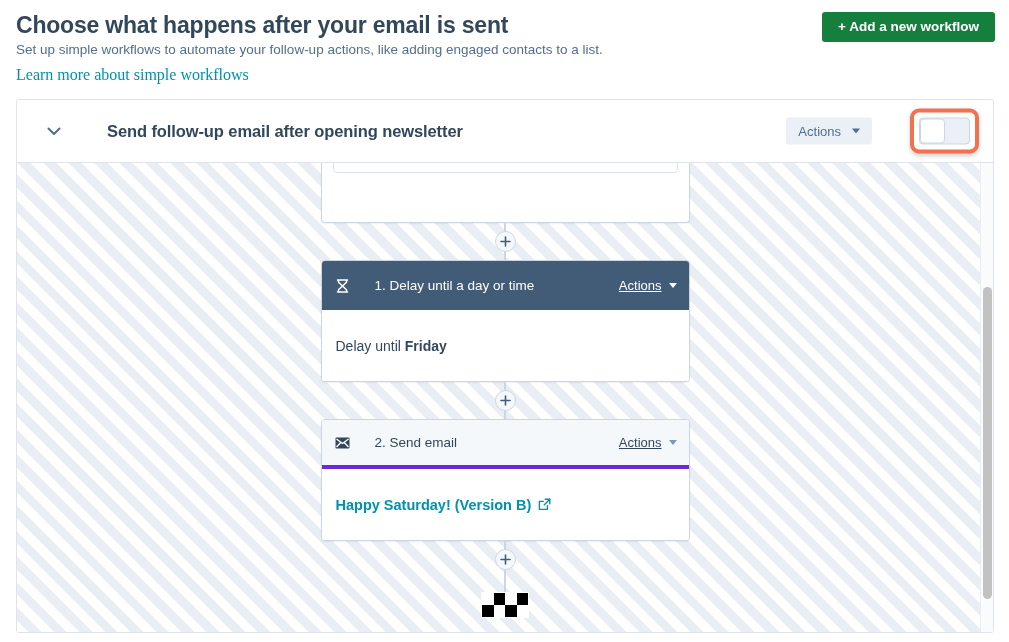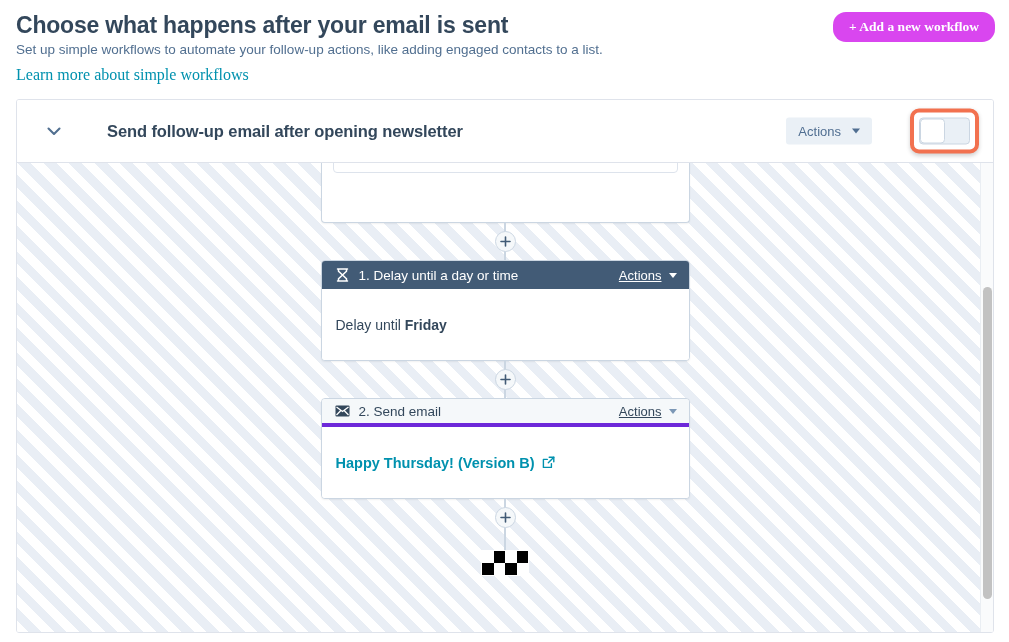--- a/index.html
+++ b/index.html
@@ -40,25 +40,25 @@
     line-height: 18px;
     margin-top: 6px;
     cursor: pointer;
     font-family: Liberation Serif, serif;
   }
 
   .add-workflow-btn {
     position: absolute;
     top: 12px;
     right: 14px;
-    background: #d946ef;
+    background: #15803d;
     color: #ffffff;
     border: none;
-    border-radius: 13px;
-    font-family: Liberation Serif, serif;
+    border-radius: 3px;
+    font-family: Liberation Sans, sans-serif;
     font-size: 13.5px;
     font-weight: 600;
     padding: 0 16px;
     height: 30px;
     line-height: 30px;
     cursor: pointer;
     white-space: nowrap;
   }
 
   
@@ -215,24 +215,25 @@
     left: 11px;
     right: 11px;
     top: -28px;
     height: 38px;
     border: 1px solid #dde3ec;
     border-radius: 4px;
     background: #ffffff;
   }
 
   .card-head {
-    height: 28px;
+    height: 49px;
     display: flex;
     align-items: center;
     padding: 0 12px 0 13px;
+    gap: 16px;
   }
   .card-head.dark {
     background: #425b76;
   }
   .card-head.light {
     background: #f5f8fa;
     border-bottom: 4px solid #6d28d9;
   }
   .card-head .step-icon {
     width: 15px;
@@ -472,21 +473,21 @@
             </svg>
           </span>
           <span class="step-title">2. Send email</span>
           <span class="card-actions">
             <span class="lbl">Actions</span>
             <span class="caret"></span>
           </span>
         </div>
         <div class="card-body">
           <a class="email-link">
-            <span>Happy Thursday! (Version B)</span>
+            <span>Happy Saturday! (Version B)</span>
             <span class="ext-icon">
               <svg width="13" height="13" viewBox="0 0 13 13" aria-hidden="true">
                 <path d="M7.2 1.2 H11.8 V5.8" fill="none" stroke="#0091ae" stroke-width="1.4" stroke-linecap="round" stroke-linejoin="round"></path>
                 <path d="M11.8 1.2 L6.3 6.7" fill="none" stroke="#0091ae" stroke-width="1.4" stroke-linecap="round"></path>
                 <path d="M9.4 7.6 V11.4 H1.4 V3.4 H5.3" fill="none" stroke="#0091ae" stroke-width="1.4" stroke-linecap="round" stroke-linejoin="round"></path>
               </svg>
             </span>
           </a>
         </div>
       </div>

